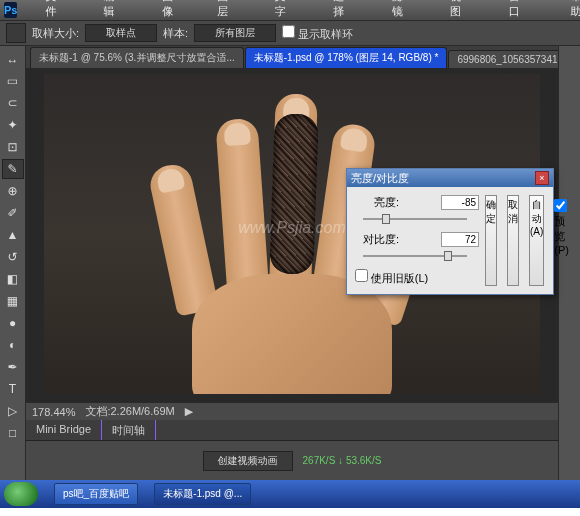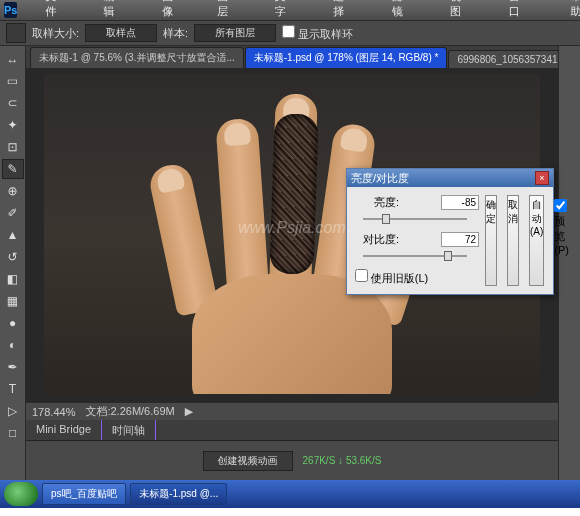--- a/index.html
+++ b/index.html
@@ -47,21 +47,21 @@
 .dlg-left{flex:1}
 .row{display:flex;align-items:center;margin-bottom:2px;gap:4px}
 .row label{width:44px;text-align:right;font-size:11px}
 .row input[type=text]{width:38px;border:1px solid #999;padding:1px 2px;font-size:10px;text-align:right;background:#fff}
 .slider{width:104px;height:14px;position:relative;margin-bottom:6px;margin-left:8px}
 .slider::before{content:"";position:absolute;top:6px;left:0;right:0;height:2px;background:#999}
 .thumb{position:absolute;top:2px;width:8px;height:10px;background:#ddd;border:1px solid #666}
 .dlg-right{width:60px;display:flex;flex-direction:row;gap:10px}
 .dlg-btn{border:1px solid #888;background:linear-gradient(#fafafa,#ddd);font-size:10px;padding:2px 0;text-align:center}
 .dlg-chk{font-size:10px;margin-top:4px}
-.taskbar{height:28px;background:linear-gradient(#3a6acc,#1a3a88);display:flex;align-items:center;padding:0 4px;gap:4px}
+.taskbar{height:28px;background:linear-gradient(#3a6acc,#1a3a88);display:flex;align-items:center;padding:0 4px;gap:16px}
 .start{width:34px;height:24px;background:radial-gradient(circle at 40% 40%,#7c7,#161);border-radius:12px}
 .task{background:linear-gradient(#4a7ad8,#2a5ab8);color:#fff;font-size:10px;padding:3px 8px;border-radius:2px;border:1px solid #1a3a78}
 .task.active{background:linear-gradient(#2a5ab8,#1a3a88)}
 .caption{padding:6px 8px;font-size:13px;color:#333;display:flex;justify-content:space-between;align-items:center}
 .site-wm{color:#26a;font-size:20px;font-weight:bold;letter-spacing:1px}
 </style>
 </head>
 <body>
 
 <div class="app">

